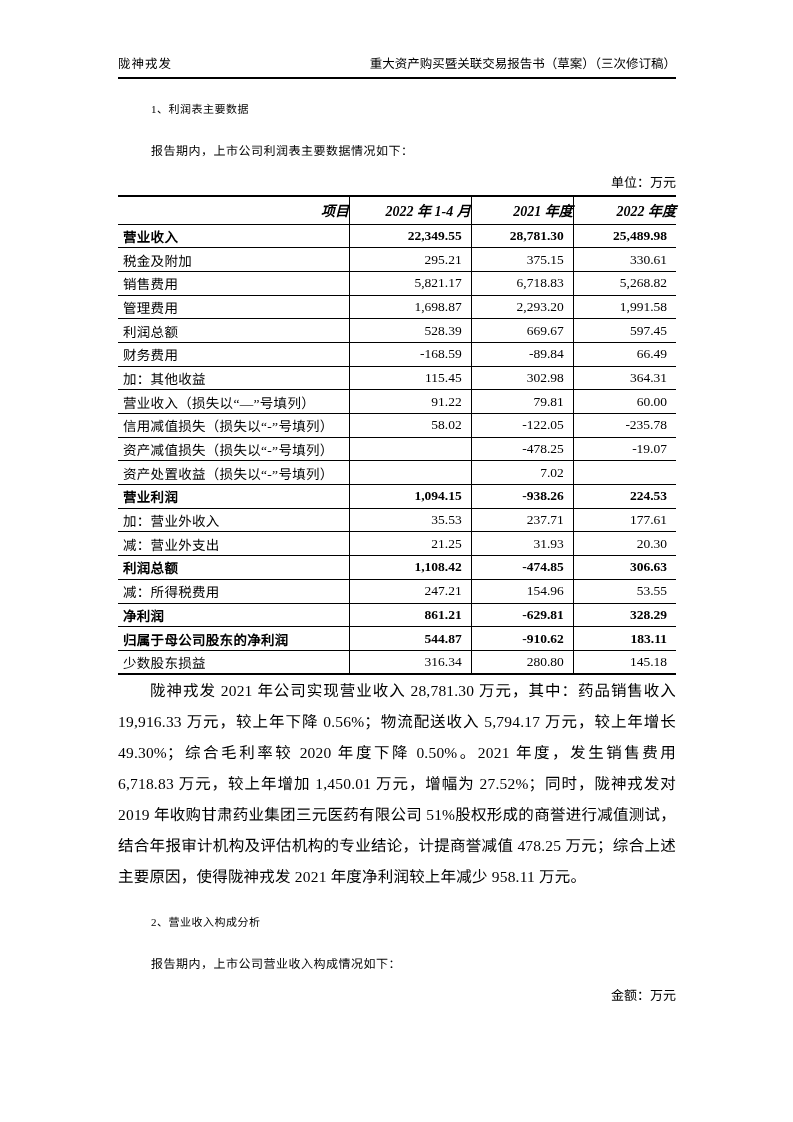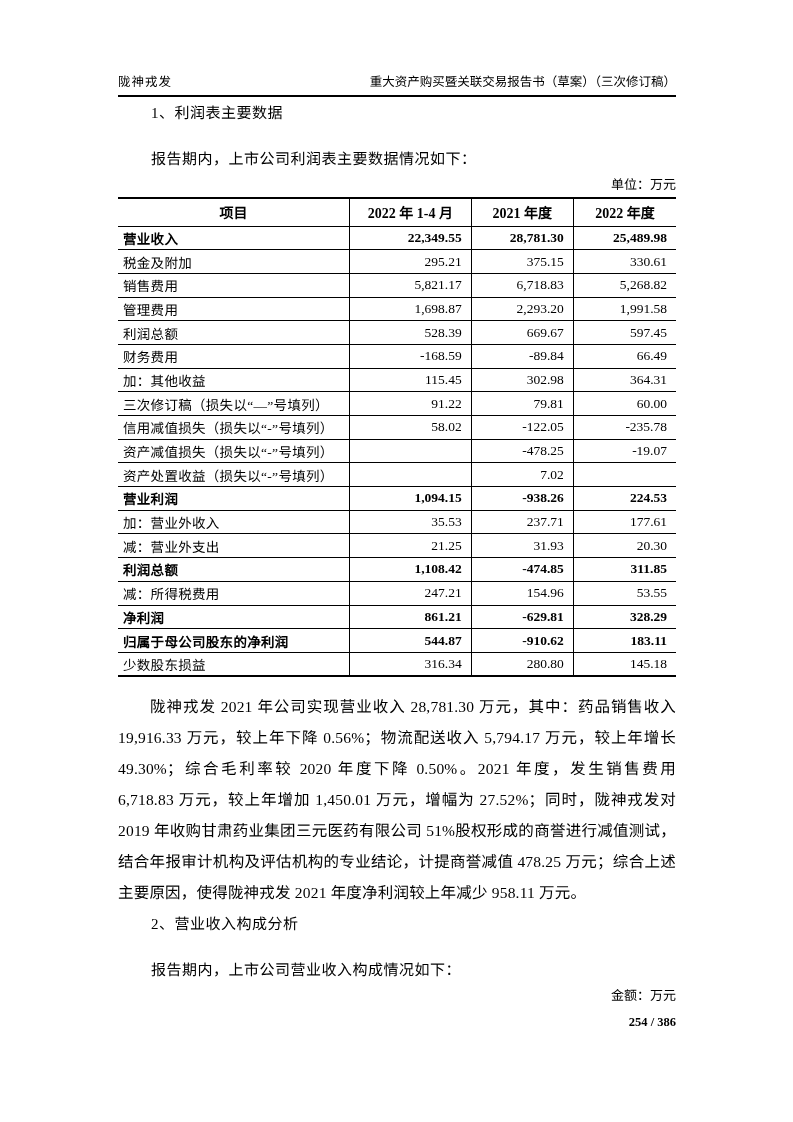--- a/index.html
+++ b/index.html
@@ -10,50 +10,50 @@
     position: relative;
     width: 793px;
     height: 1122px;
     margin: 0 auto;
     background: #ffffff;
     overflow: hidden;
   }
   .content {
     position: absolute;
     left: 118px;
-    top: 71px;
+    top: 53px;
     width: 558px;
   }
 
   
   .doc-header {
     display: flex;
     justify-content: space-between;
     align-items: flex-end;
     font-size: 12.5px;
     padding-bottom: 5px;
     border-bottom: 2px solid #000;
   }
   .doc-header .company { letter-spacing: 1px; }
 
   
   .section-heading {
-    margin-top: 4px;
+    margin-top: 21px;
     padding-left: 33px;
-    font-size: 15px;
+    font-size: 11px;
     letter-spacing: 0.5px;
   }
   .intro-line {
     margin-top: 25px;
     padding-left: 33px;
-    font-size: 15px;
+    font-size: 12px;
     letter-spacing: 0.5px;
   }
   .unit-note {
-    margin-top: 6px;
+    margin-top: 13px;
     text-align: right;
     font-size: 13px;
   }
 
   
   table.fin-table {
     width: 100%;
     margin-top: 4px;
     border-collapse: collapse;
     border-top: 2.5px solid #000;
@@ -62,39 +62,39 @@
   }
   .fin-table col.c-label { width: 41.5%; }
   .fin-table col.c-y2022 { width: 21.8%; }
   .fin-table col.c-y2021 { width: 18.3%; }
   .fin-table col.c-y2020 { width: 18.4%; }
 
   .fin-table th {
     font-size: 14px;
     font-weight: bold;
     height: 28px;
-    text-align: center;
+    text-align: right;
     border-bottom: 1.5px solid #000;
+    font-style: italic;
   }
   .fin-table td {
     font-size: 13.5px;
     height: 23.7px;
     border-bottom: 1px solid #000;
     white-space: nowrap;
     overflow: hidden;
   }
   .fin-table tr:last-child td { border-bottom: none; }
   .fin-table th + th, .fin-table td + td { border-left: 1px solid #000; }
   .fin-table td.lbl { text-align: left; padding-left: 5px; letter-spacing: 0.3px; }
   .fin-table td.num { text-align: right; padding-right: 9px; }
   .fin-table tr.bold td { font-weight: bold; }
 
   
   .analysis {
-    margin-top: 14px;
     font-size: 15.5px;
     line-height: 31px;
     text-align: justify;
     text-justify: inter-ideograph;
     text-indent: 32px;
     letter-spacing: 0.2px;
   }
 
   
   .page-number {
@@ -173,21 +173,21 @@
             <td class="num">-89.84</td>
             <td class="num">66.49</td>
           </tr>
           <tr>
             <td class="lbl">加：其他收益</td>
             <td class="num">115.45</td>
             <td class="num">302.98</td>
             <td class="num">364.31</td>
           </tr>
           <tr>
-            <td class="lbl">三次修订稿（损失以“—”号填列）</td>
+            <td class="lbl">营业收入（损失以“—”号填列）</td>
             <td class="num">91.22</td>
             <td class="num">79.81</td>
             <td class="num">60.00</td>
           </tr>
           <tr>
             <td class="lbl">信用减值损失（损失以“-”号填列）</td>
             <td class="num">58.02</td>
             <td class="num">-122.05</td>
             <td class="num">-235.78</td>
           </tr>
@@ -218,21 +218,21 @@
           <tr>
             <td class="lbl">减：营业外支出</td>
             <td class="num">21.25</td>
             <td class="num">31.93</td>
             <td class="num">20.30</td>
           </tr>
           <tr class="bold">
             <td class="lbl">利润总额</td>
             <td class="num">1,108.42</td>
             <td class="num">-474.85</td>
-            <td class="num">311.85</td>
+            <td class="num">306.63</td>
           </tr>
           <tr>
             <td class="lbl">减：所得税费用</td>
             <td class="num">247.21</td>
             <td class="num">154.96</td>
             <td class="num">53.55</td>
           </tr>
           <tr class="bold">
             <td class="lbl">净利润</td>
             <td class="num">861.21</td>
@@ -255,16 +255,15 @@
     </table>
 
     <div class="analysis">陇神戎发 2021 年公司实现营业收入 28,781.30 万元，其中：药品销售收入 19,916.33 万元，较上年下降 0.56%；物流配送收入 5,794.17 万元，较上年增长 49.30%；综合毛利率较 2020 年度下降 0.50%。2021 年度，发生销售费用 6,718.83 万元，较上年增加 1,450.01 万元，增幅为 27.52%；同时，陇神戎发对 2019 年收购甘肃药业集团三元医药有限公司 51%股权形成的商誉进行减值测试，结合年报审计机构及评估机构的专业结论，计提商誉减值 478.25 万元；综合上述主要原因，使得陇神戎发 2021 年度净利润较上年减少 958.11 万元。</div>
 
     <div class="section-heading">2、营业收入构成分析</div>
 
     <div class="intro-line">报告期内，上市公司营业收入构成情况如下：</div>
 
     <div class="unit-note">金额：万元</div>
 
-    <div class="page-number">254 / 386</div>
 
   </div>
 </div>
 
 </body></html>

